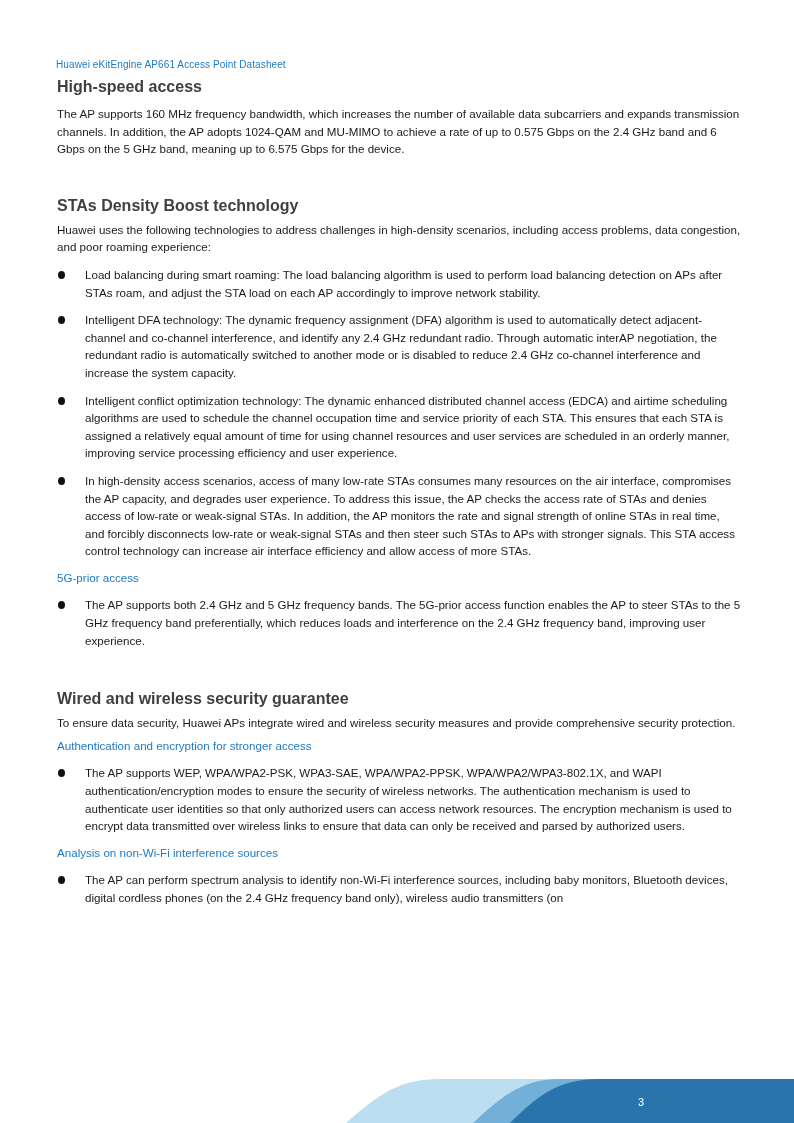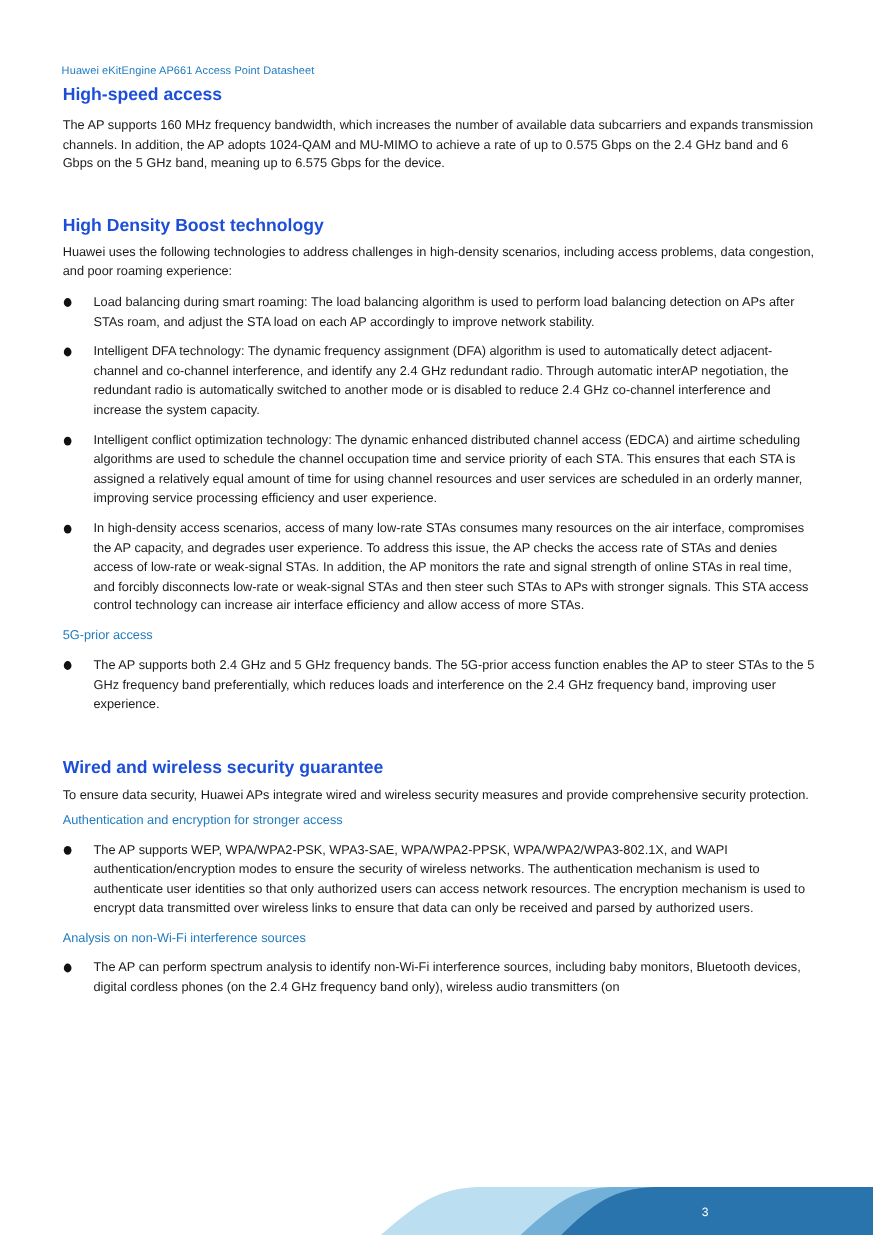--- a/index.html
+++ b/index.html
@@ -1,41 +1,41 @@
 <!DOCTYPE html>
 <html><head>
   <meta charset="utf-8">
   <style>
     html, body { margin: 0; padding: 0; background: #ffffff; }
     body { width: 794px; height: 1123px; position: relative; overflow: hidden;
            font-family: "Liberation Sans", sans-serif; color: #1a1a1a; }
     .page { position: absolute; left: 0; top: 0; width: 700px; height: 1123px; }
     .header-text { position: absolute; left: 56px; top: 59px; font-size: 10px; color: #1f7abf; letter-spacing: 0.1px; }
     .content { position: absolute; left: 57px; top: 74px; width: 685px; }
-    h2 { margin: 0; font-size: 16px; font-weight: bold; color: #1d4ed8; line-height: 22px; }
+    h2 { margin: 0; font-size: 16px; font-weight: bold; color: #404040; line-height: 22px; }
     p { margin: 0; font-size: 11.6px; line-height: 17.6px; }
     .sub { font-size: 11.6px; color: #1f7abf; line-height: 17.6px; }
     ul { list-style: none; margin: 0; padding: 0; }
     li { position: relative; padding-left: 28px; font-size: 11.6px; line-height: 17.6px; }
     li .bullet { position: absolute; left: 1px; top: 5px; width: 7px; height: 8px; background: #111; border-radius: 50%; }
     .footer { position: absolute; left: 0; bottom: 0; width: 794px; height: 44px; }
     .page-num { position: absolute; right: 56px; bottom: 15px; font-size: 11px; color: #ffffff; }
   </style>
 </head>
 <body>
 
 <div class="page">
   <div class="header-text">Huawei eKitEngine AP661  Access Point Datasheet</div>
 
   <div class="content">
 
     <h2 style="margin-top:2px;">High-speed access</h2>
     <p style="margin-top:7px;">The AP supports 160 MHz frequency bandwidth, which increases the number of available data subcarriers and expands transmission channels. In addition, the AP adopts 1024-QAM and MU-MIMO to achieve a rate of up to 0.575 Gbps on the 2.4 GHz band and 6 Gbps on the 5 GHz band, meaning up to 6.575 Gbps for the device.</p>
 
-    <h2 style="margin-top:37px;">High Density Boost technology</h2>
+    <h2 style="margin-top:37px;">STAs Density Boost technology</h2>
     <p style="margin-top:4px;">Huawei uses the following technologies to address challenges in high-density scenarios, including access problems, data congestion, and poor roaming experience:</p>
     <ul style="margin-top:10px;">
       <li><span class="bullet"></span><span>Load balancing during smart roaming: The load balancing algorithm is used to perform load balancing detection on APs after STAs roam, and adjust the STA load on each AP accordingly to improve network stability.</span></li>
       <li style="margin-top:10px;"><span class="bullet"></span><span>Intelligent DFA technology: The dynamic frequency assignment (DFA) algorithm is used to automatically detect adjacent-channel and co-channel interference, and identify any 2.4 GHz redundant radio. Through automatic interAP negotiation, the redundant radio is automatically switched to another mode or is disabled to reduce 2.4 GHz co-channel interference and increase the system capacity.</span></li>
       <li style="margin-top:10px;"><span class="bullet"></span><span>Intelligent conflict optimization technology: The dynamic enhanced distributed channel access (EDCA) and airtime scheduling algorithms are used to schedule the channel occupation time and service priority of each STA. This ensures that each STA is assigned a relatively equal amount of time for using channel resources and user services are scheduled in an orderly manner, improving service processing efficiency and user experience.</span></li>
     </ul>
     <ul style="margin-top:10px;">
       <li><span class="bullet"></span><span>In high-density access scenarios, access of many low-rate STAs consumes many resources on the air interface, compromises the AP capacity, and degrades user experience. To address this issue, the AP checks the access rate of STAs and denies access of low-rate or weak-signal STAs. In addition, the AP monitors the rate and signal strength of online STAs in real time, and forcibly disconnects low-rate or weak-signal STAs and then steer such STAs to APs with stronger signals. This STA access control technology can increase air interface efficiency and allow access of more STAs.</span></li>
     </ul>
     <div class="sub" style="margin-top:9px;">5G-prior access</div>

